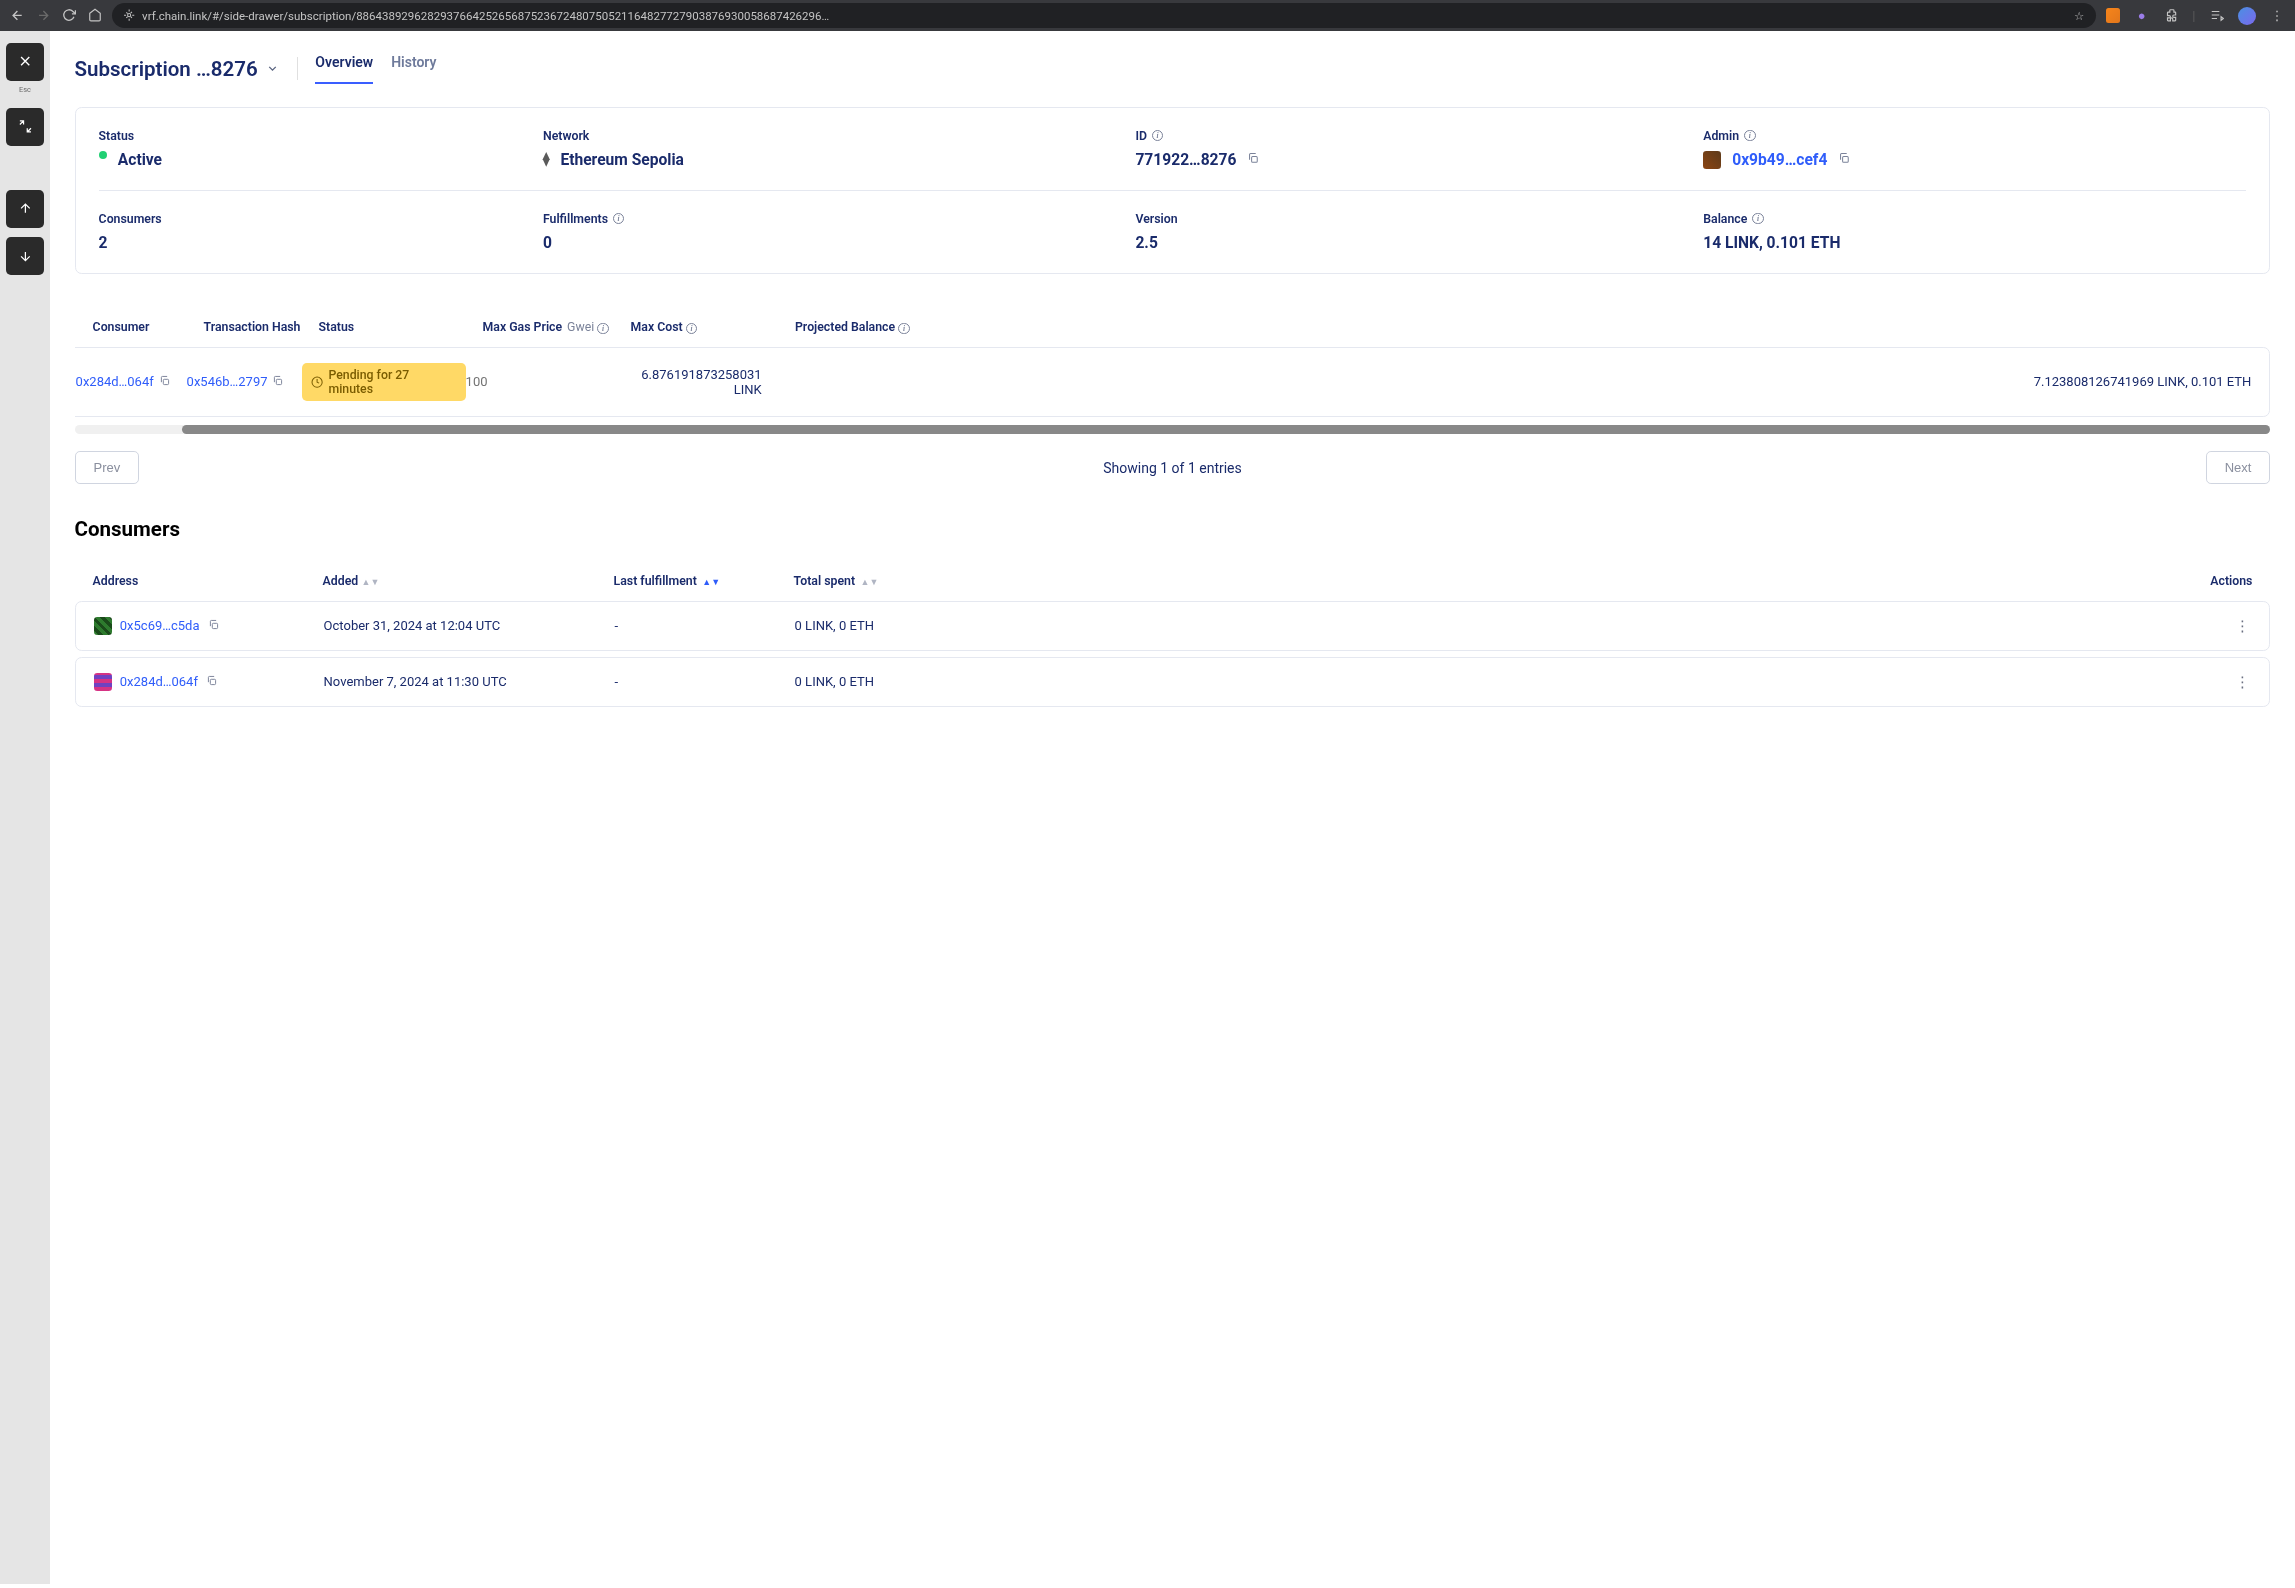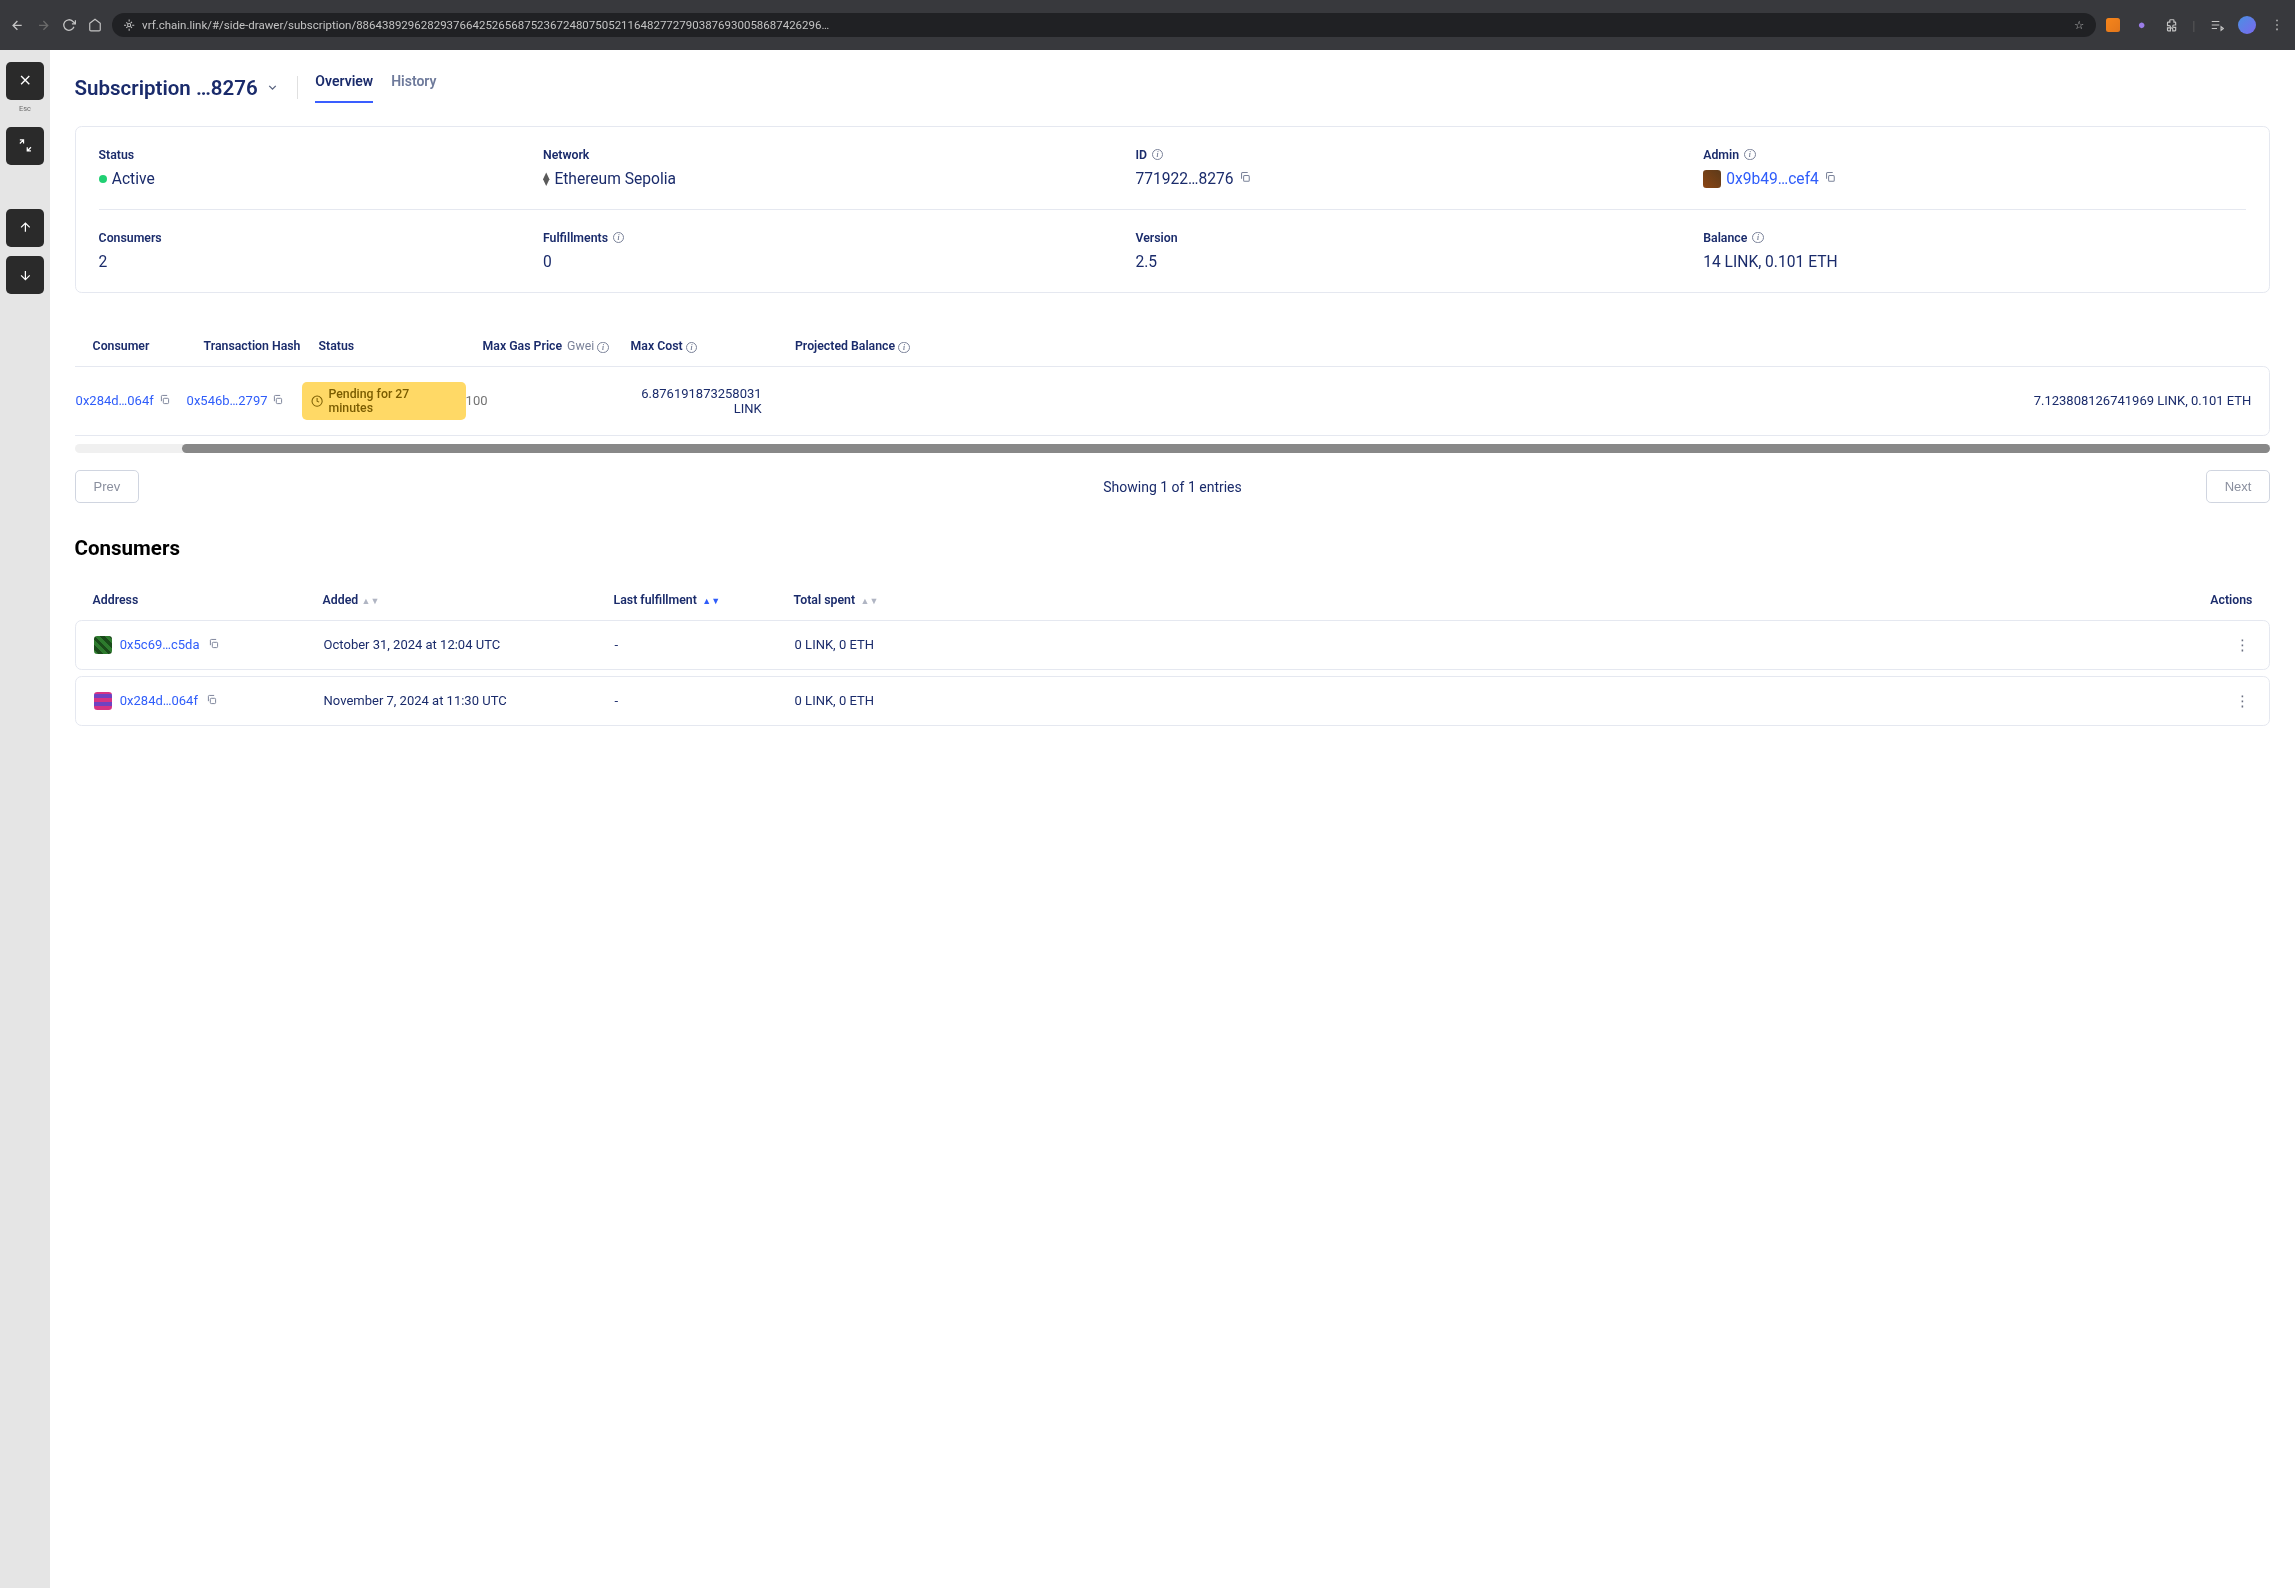--- a/index.html
+++ b/index.html
@@ -1,19 +1,19 @@
 <!DOCTYPE html>
 <html style="font-size:13px"><head>
   <meta charset="utf-8">
   <style>
     * { margin: 0; padding: 0; box-sizing: border-box; }
     body { font-family: -apple-system, BlinkMacSystemFont, "Segoe UI", Roboto, sans-serif; background: #ffffff; color: #1a2b6b; }
     
     
-    .browser-chrome { background: #38393d; height: 50px; display: flex; align-items: center; padding: 0 9.8px; gap: 9.8px; }
+    .browser-chrome { background: #38393d; height: 31px; display: flex; align-items: center; padding: 0 9.8px; gap: 9.8px; }
     .nav-arrows { display: flex; gap: 11.5px; align-items: center; }
     .nav-arrow { color: #c4c4c4; cursor: pointer; display: flex; }
     .nav-arrow.disabled { color: #6a6a6a; cursor: default; }
     .url-bar { flex: 1; background: #202124; border-radius: 16.4px; height: 24.6px; display: flex; align-items: center; padding: 0 11.5px; gap: 6.6px; color: #c4c4c4; font-size: 11.5px; overflow: hidden; }
     .url-text { white-space: nowrap; overflow: hidden; text-overflow: ellipsis; flex: 1; }
     .chrome-icons { display: flex; gap: 13px; align-items: center; }
     .chrome-icon { width: 16.4px; height: 16.4px; display: flex; align-items: center; justify-content: center; color: #c4c4c4; }
     .ext-icon { width: 14.8px; height: 14.8px; border-radius: 2.5px; }
     .avatar-icon { width: 18px; height: 18px; border-radius: 50%; background: linear-gradient(135deg, #4a90e2, #7b68ee); }
 
@@ -31,21 +31,21 @@
     .tabs { display: flex; gap: 18px; }
     .tab { font-size: 14px; font-weight: 600; color: #6e7a9b; padding-bottom: 11.5px; border-bottom: 2.5px solid transparent; cursor: pointer; }
     .tab.active { color: #1a2b6b; border-bottom-color: #3a5eff; }
 
     
     .info-card { border: 0.8px solid #e5e8f0; border-radius: 6.6px; padding: 21px 23px; margin-bottom: 33px; }
     .info-row { display: flex; gap: 24.6px; }
     .info-row + .info-row { margin-top: 21px; padding-top: 21px; border-top: 0.8px solid #e5e8f0; }
     .info-cell { flex: 1; }
     .info-label { font-size: 12.3px; font-weight: 600; color: #1a2b6b; display: flex; align-items: center; gap: 4.9px; margin-bottom: 8.2px; }
-    .info-value { font-size: 15.6px; font-weight: 400; color: #1a2b6b; display: flex; align-items: center; gap: 5px; }
+    .info-value { font-size: 15.6px; font-weight: 700; color: #1a2b6b; display: flex; gap: 11px; }
     .status-dot { width: 8.2px; height: 8.2px; border-radius: 50%; background: #20d073; display: inline-block; }
     .info-icon-small { width: 11.5px; height: 11.5px; border: 1.2px solid #7a8299; border-radius: 50%; display: inline-flex; align-items: center; justify-content: center; font-size: 7.4px; color: #7a8299; font-style: italic; font-family: Georgia, serif; }
     .link-blue { color: #2f5dfa; cursor: pointer; }
     .copy-icon { color: #7a8299; cursor: pointer; }
     .eth-icon { color: #5a5a5a; font-size: 13px; }
     .id-block { width: 18px; height: 18px; border-radius: 3.3px; }
 
     
     .section-title { font-size: 20.5px; font-weight: 700; color: #000; margin-bottom: 19.7px; }
 

